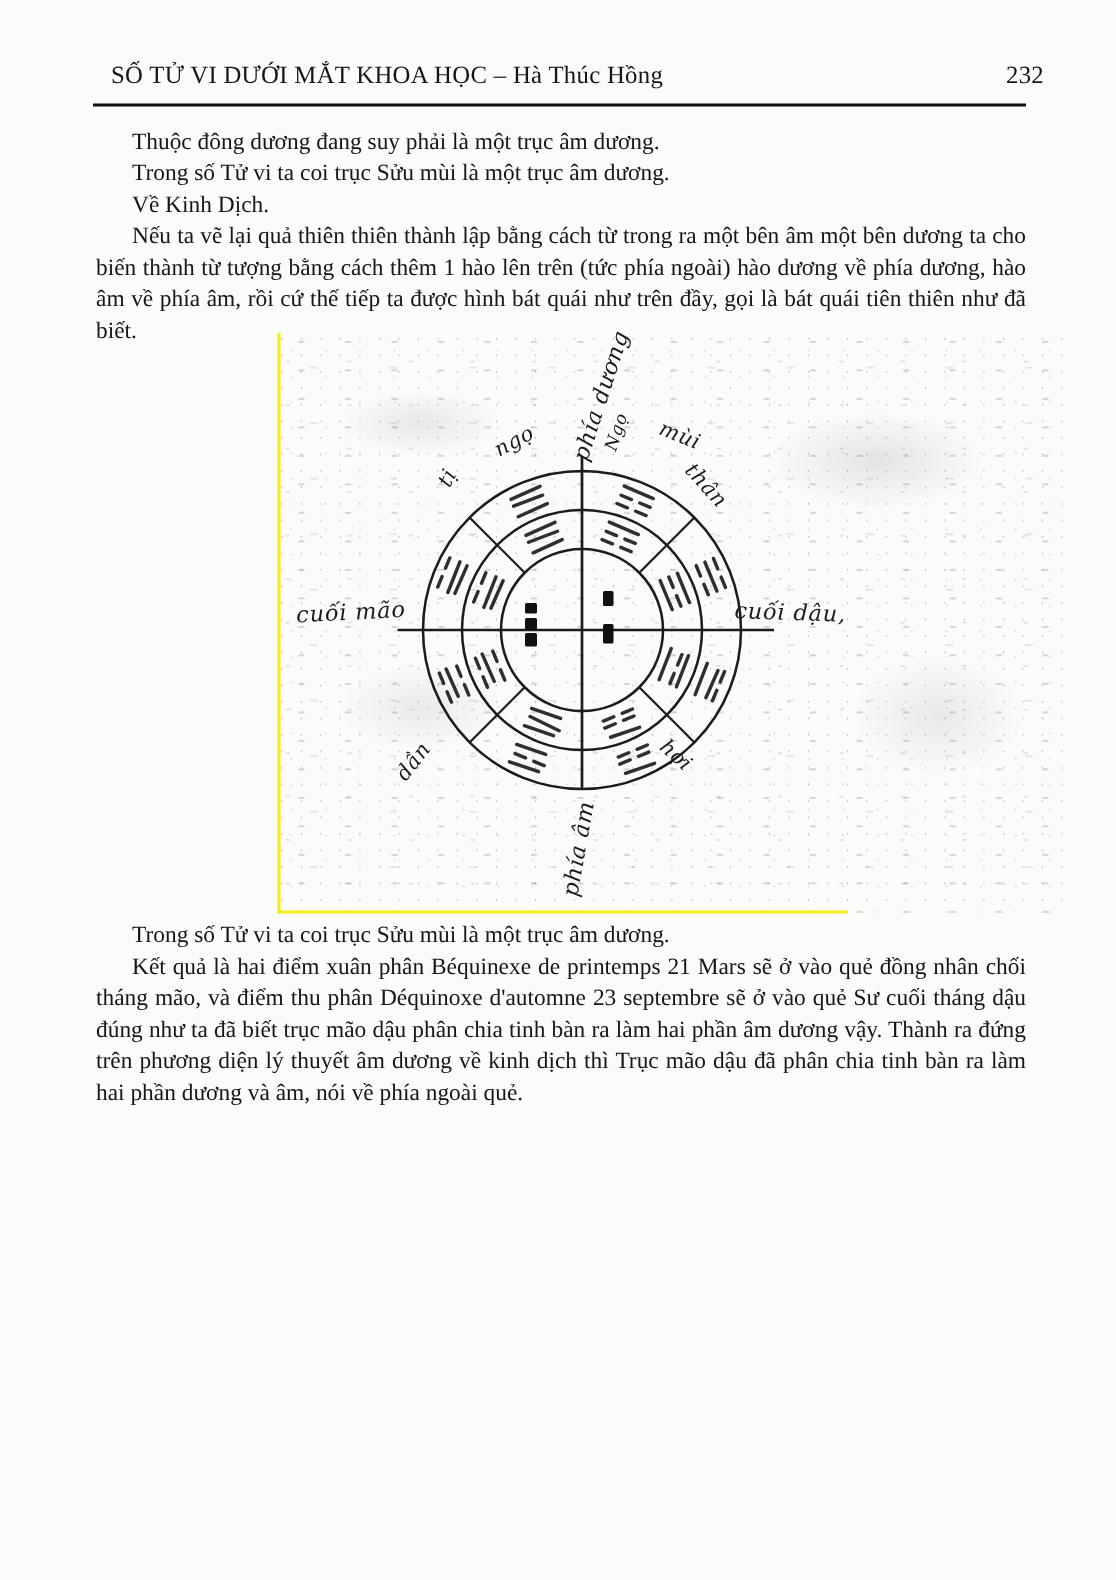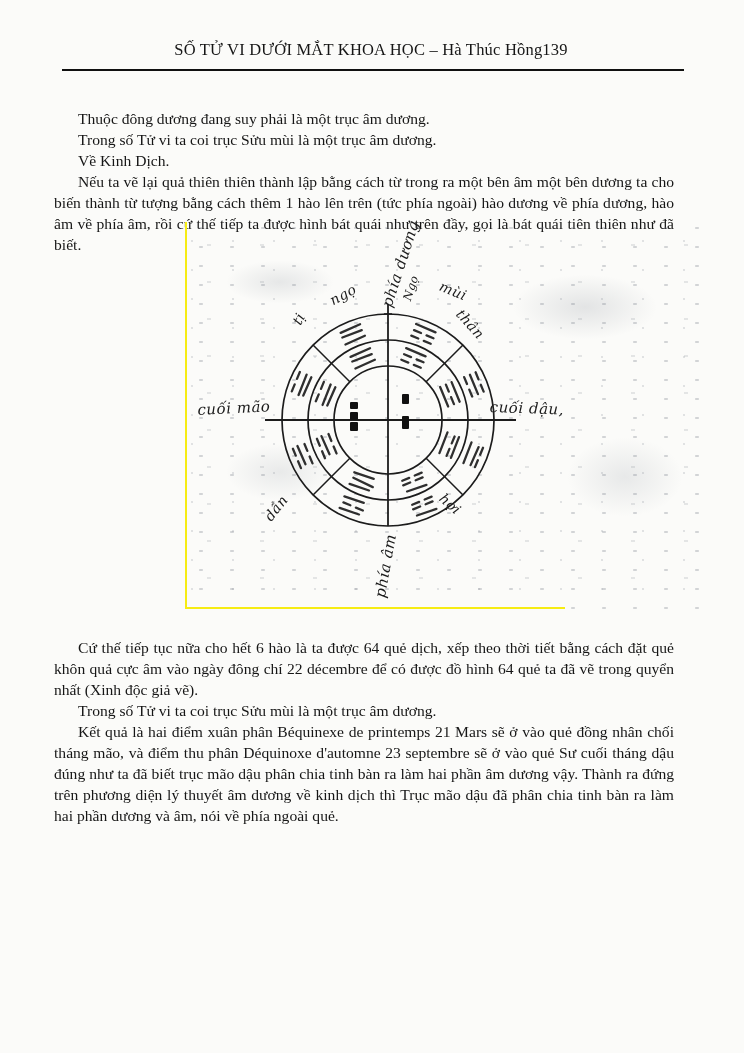--- a/index.html
+++ b/index.html
@@ -2,26 +2,26 @@
 <html><head>
 <meta charset="utf-8">
 <style>
   html,body{margin:0;padding:0;background:#e8e8e8;}
   .page{
     position:relative; width:744px; height:1053px; overflow:hidden;
     background:#fbfbf9; color:#161616;
     font-family:"Liberation Serif","DejaVu Serif",serif;
   }
   .header{
-    position:absolute; left:60px; top:40px; width:622px;
-    display:flex; justify-content:center; align-items:baseline;
+    position:absolute; left:74px; top:40px; width:622px;
+    display:flex; justify-content:space-between; align-items:baseline;
     font-size:16.5px; letter-spacing:.2px;
   }
   .rule{position:absolute; left:62px; top:69px; width:622px; height:2px; background:#101010;}
-  .bodyblock{position:absolute; left:54px; width:620px; font-size:15.6px; line-height:21px;margin-top:24px;}
+  .bodyblock{position:absolute; left:64px; width:620px; font-size:15.6px; line-height:21px;}
   #body-top{top:84px;}
   #body-bottom{top:613px;}
   .para{margin:0; text-indent:24px; text-align:justify; text-justify:inter-word;}
   
   .diagram{position:absolute; left:185px; top:222px; width:525px; height:387px;}
   .noise{
     position:absolute; inset:0; opacity:.8;
     background-image:
       radial-gradient(circle 1px at 3px 4px, rgba(92,98,108,.50) 55%, transparent 62%),
       radial-gradient(circle 1.1px at 9px 12px, rgba(128,134,144,.34) 55%, transparent 62%),
@@ -48,21 +48,21 @@
     font-family:"DejaVu Serif",serif; font-style:italic; color:#1b1b1b; letter-spacing:.5px;
   }
 </style>
 </head>
 <body>
 
 <div class="page">
 
   <div class="header">
     <span>SỐ TỬ VI DƯỚI MẮT KHOA HỌC – Hà Thúc Hồng</span>
-    <span>139</span>
+    <span>232</span>
   </div>
   <div class="rule"></div>
 
   <div class="bodyblock" id="body-top">
       <p class="para">Thuộc đông dương đang suy phải là một trục âm dương.</p>
       <p class="para">Trong số Tử vi ta coi trục Sửu mùi là một trục âm dương.</p>
       <p class="para">Về Kinh Dịch.</p>
       <p class="para">Nếu ta vẽ lại quả thiên thiên thành lập bằng cách từ trong ra một bên âm một bên dương ta cho biến thành từ tượng bằng cách thêm 1 hào lên trên (tức phía ngoài) hào dương về phía dương, hào âm về phía âm, rồi cứ thế tiếp ta được hình bát quái như trên đầy, gọi là bát quái tiên thiên như đã biết.</p>
     </div>
 
@@ -166,18 +166,17 @@
       <div class="dlabel" style="left: 258px; top: 56px; font-size: 14px; transform: rotate(22deg);">mùi</div>
       <div class="dlabel" style="left: 280px; top: 84px; font-size: 14px; transform: rotate(48deg);">thân</div>
       <div class="dlabel" style="left: 12px; top: 179px; font-size: 15px; transform: rotate(-3deg);">cuối mão</div>
       <div class="dlabel" style="left: 305px; top: 176px; font-size: 15px; transform: rotate(2deg);">cuối dậu,</div>
       <div class="dlabel" style="left: 76px; top: 292px; font-size: 14px; transform: rotate(-52deg);">dần</div>
       <div class="dlabel" style="left: 262px; top: 268px; font-size: 14px; transform: rotate(42deg);">hợi</div>
       <div class="dlabel" style="left: 186px; top: 374px; font-size: 15px; transform: rotate(-80deg);">phía âm</div>
     </div>
 
   <div class="bodyblock" id="body-bottom">
-      <p class="para">Cứ thế tiếp tục nữa cho hết 6 hào là ta được 64 quẻ dịch, xếp theo thời tiết bằng cách đặt quẻ khôn quả cực âm vào ngày đông chí 22 décembre để có được đồ hình 64 quẻ ta đã vẽ trong quyển nhất (Xinh độc giả vẽ).</p>
       <p class="para">Trong số Tử vi ta coi trục Sửu mùi là một trục âm dương.</p>
       <p class="para">Kết quả là hai điểm xuân phân Béquinexe de printemps 21 Mars sẽ ở vào quẻ đồng nhân chối tháng mão, và điểm thu phân Déquinoxe d'automne 23 septembre sẽ ở vào quẻ Sư cuối tháng dậu đúng như ta đã biết trục mão dậu phân chia tinh bàn ra làm hai phần âm dương vậy. Thành ra đứng trên phương diện lý thuyết âm dương về kinh dịch thì Trục mão dậu đã phân chia tinh bàn ra làm hai phần dương và âm, nói về phía ngoài quẻ.</p>
     </div>
 
 </div>
 
 </body></html>

